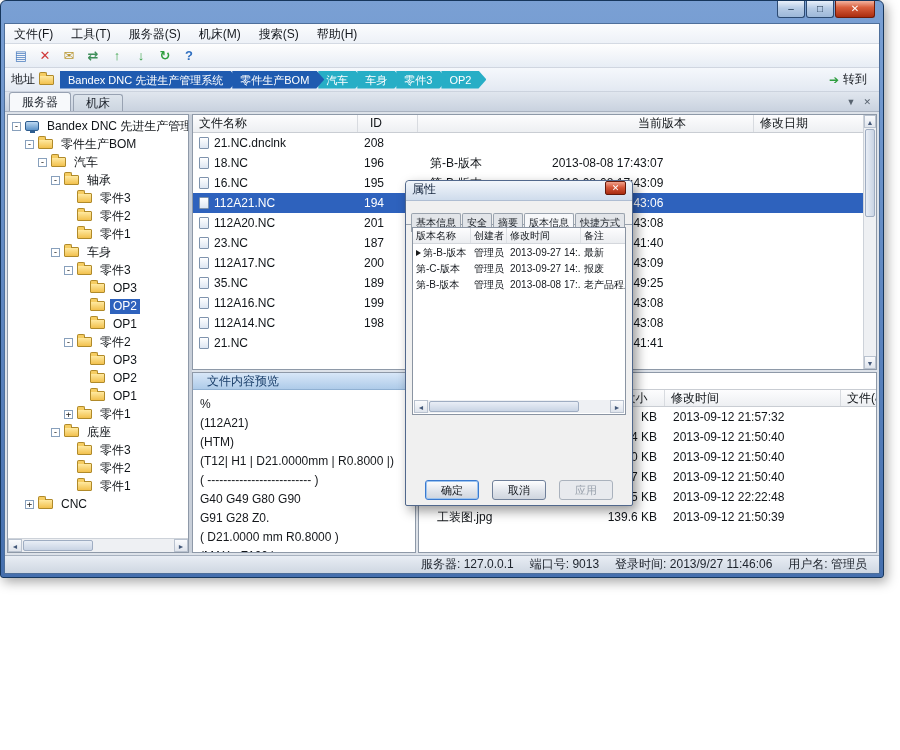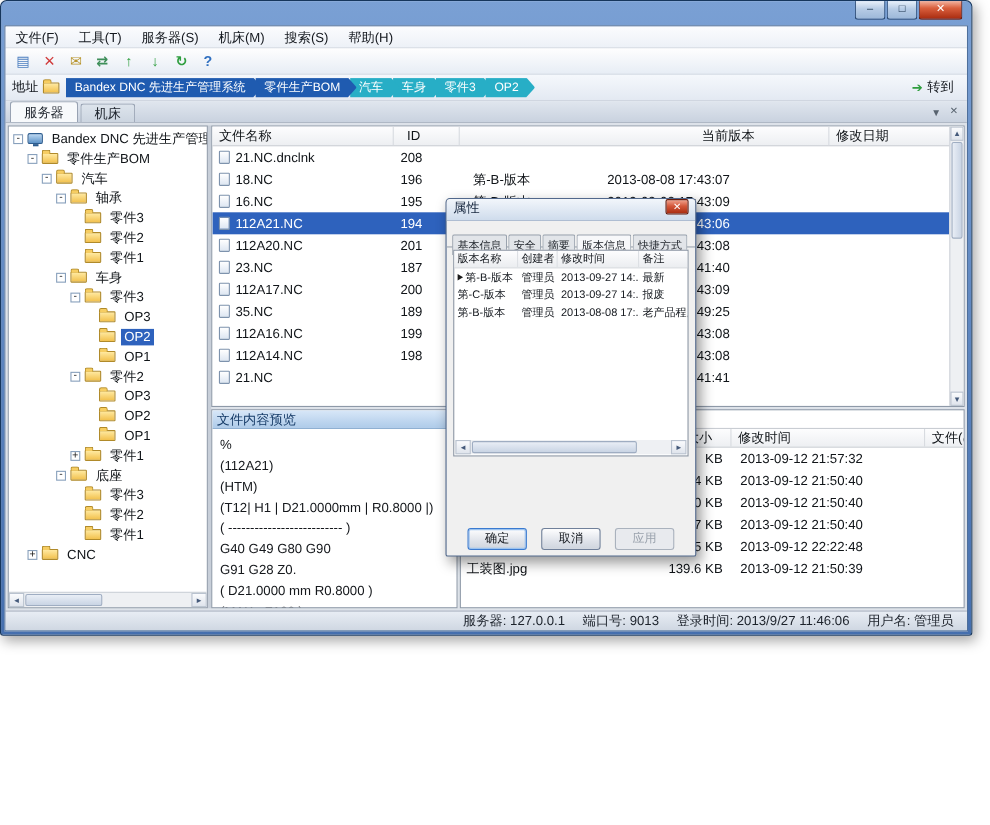--- a/index.html
+++ b/index.html
@@ -87,31 +87,31 @@
   .list-rows{position:absolute;left:0;right:13px;top:18px;bottom:0;overflow:hidden}
   .list-row{display:flex;height:20px;align-items:center;font-size:12px;white-space:nowrap;color:#101418}
   .list-row.selected{background:#2e62bd;color:#fff}
   .cell{padding-left:6px;overflow:hidden;flex:none;display:flex;align-items:center;gap:5px}
   .cell.w-id{display:block;line-height:20px}
   .cell.w-ver,.cell.w-mod{display:block;line-height:20px}
 
   
   .preview-panel{left:187px;top:260px;width:224px;bottom:2px}
   .preview-header{height:17px;background:linear-gradient(#d8e7f8,#aecbe9);border-bottom:1px solid #8fb0d2;
-    color:#173c68;font-size:12px;line-height:16px;padding-left:4px}
+    color:#173c68;font-size:12px;line-height:16px;padding-left:14px}
   .preview-body{padding:5px 7px;font-size:12px;line-height:19px;color:#15181c;white-space:nowrap;overflow:hidden}
 
   
   .attach-panel{left:413px;top:260px;right:2px;bottom:2px}
   .attach-gap{height:16px}
   .attach-header{display:flex;height:18px;background:linear-gradient(#fdfdfe,#edeff2);
     border-top:1px solid #c9cdd3;border-bottom:1px solid #c9cdd3}
   .a-name{width:188px}.a-size{width:58px;text-align:center;padding-left:0}.a-time{width:176px}.a-file{flex:1;border-right:none}
   .attach-row{display:flex;height:20px;align-items:center;font-size:12px;color:#101418;white-space:nowrap}
-  .attach-row .a-name{padding-left:5px;overflow:hidden}
+  .attach-row .a-name{padding-left:18px;overflow:hidden}
   .attach-row .a-size{text-align:right;padding-right:8px}
   .attach-row .a-time{padding-left:8px}
 
   
   .statusbar{position:absolute;left:0;right:0;bottom:0;height:18px;display:flex;align-items:center;justify-content:flex-end;
     background:linear-gradient(#e8edf4,#cfd7e2);border-top:1px solid #a8b2c0;font-size:12px;color:#1c222b;padding-right:12px}
   .seg{margin-left:16px;white-space:nowrap}
 
   
   .dialog{position:absolute;left:405px;top:180px;width:228px;height:326px;background:#f0f0f0;

